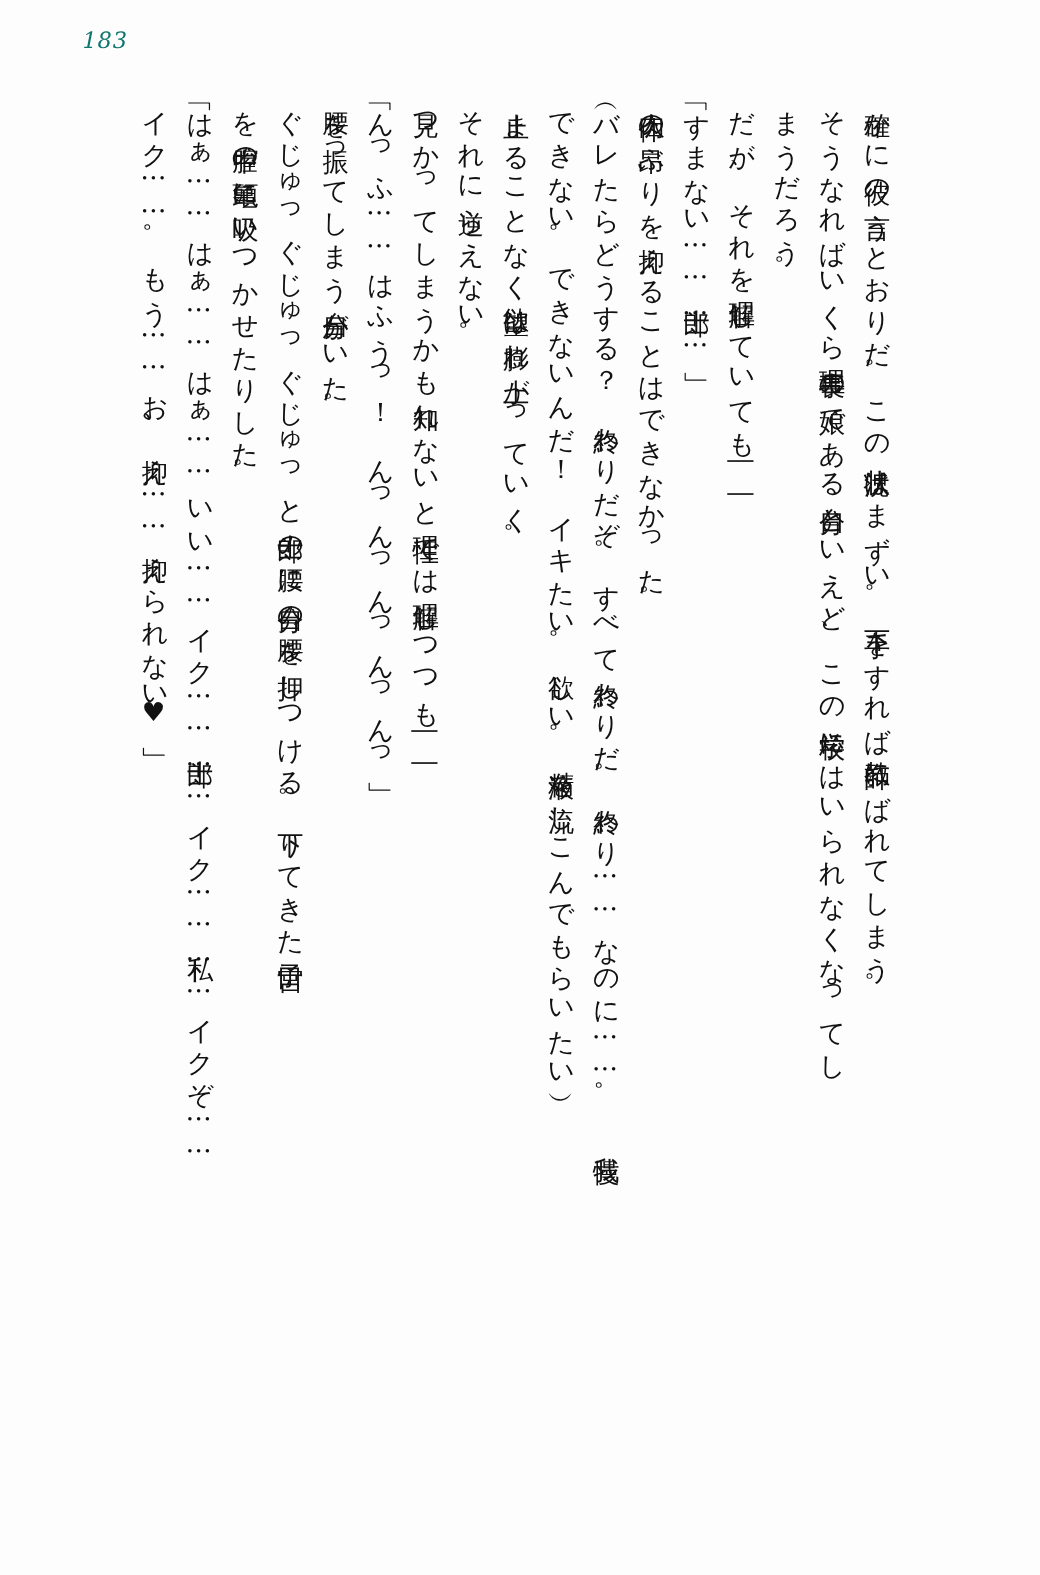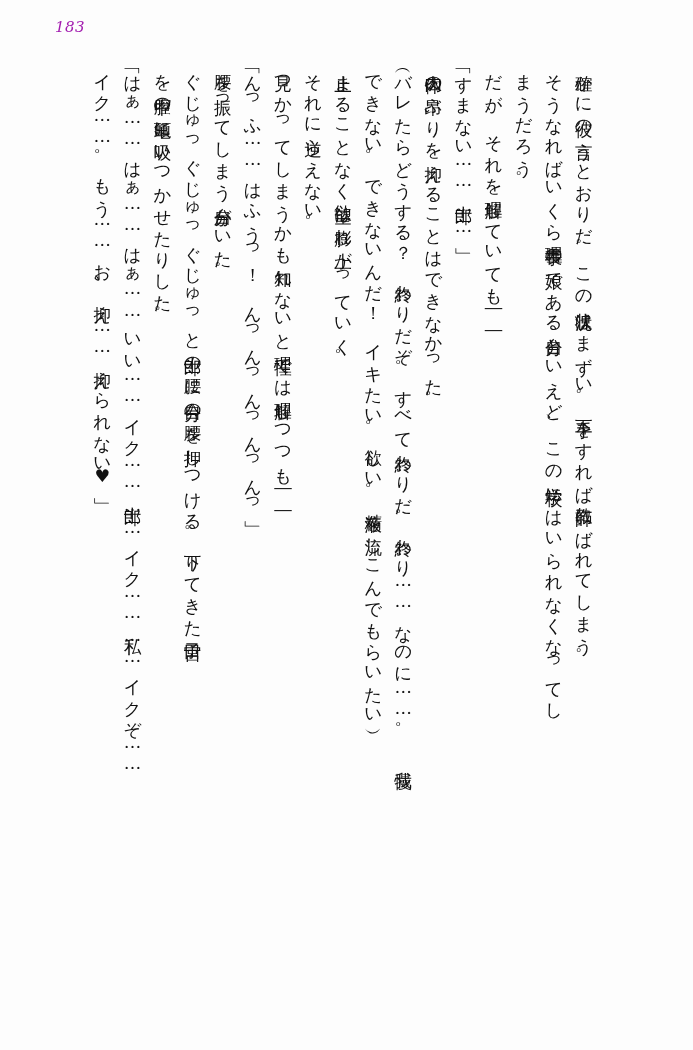--- a/index.html
+++ b/index.html
@@ -16,21 +16,21 @@
     font-family: "DejaVu Serif", "Liberation Serif", serif;
     color: #1a1a1a;
   }
   .page-number {
     position: absolute;
     top: 18px;
     left: 55px;
     font-size: 15px;
     font-style: italic;
     font-family: "DejaVu Serif", "Liberation Serif", serif;
-    color: #a21caf;
+    color: #0f766e;
     letter-spacing: 0.5px;
   }
   .body-text {
     position: absolute;
     top: 62px;
     right: 34px;
     height: 945px;
     width: 610px;
     writing-mode: vertical-rl;
     text-orientation: upright;

